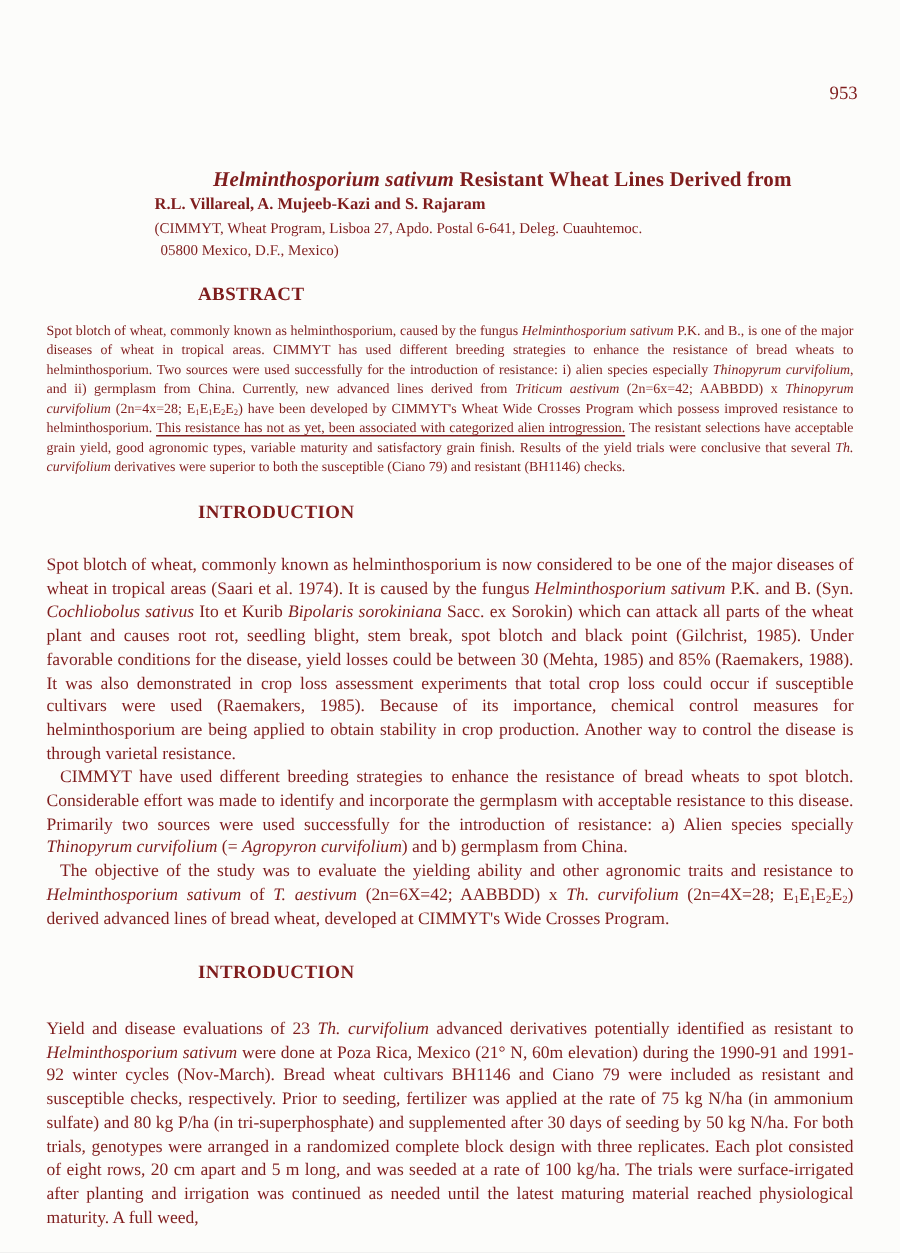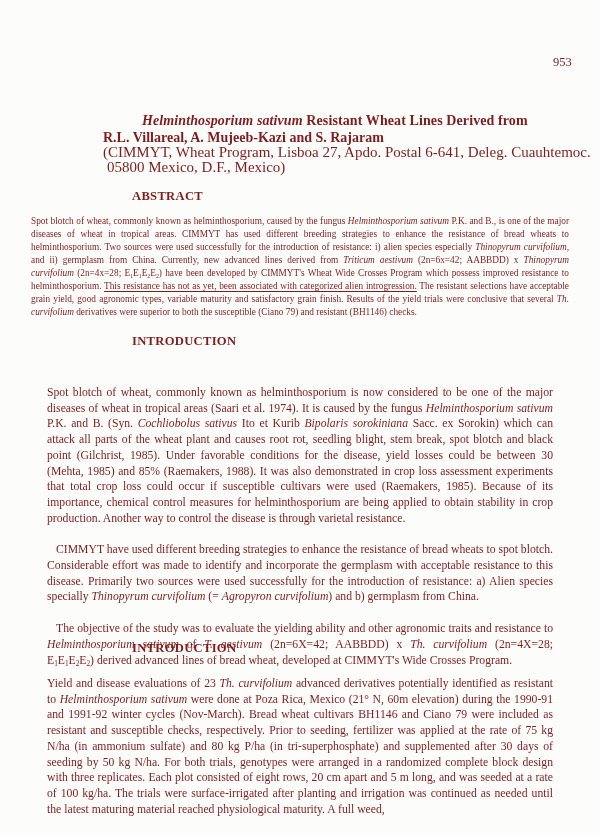--- a/index.html
+++ b/index.html
@@ -17,47 +17,47 @@
     font-size:12.5px;
   }
   .title-block {
     position:absolute; left:142px; top:81px; width:420px;
     font-weight:bold; font-size:14px; line-height:16.5px;
     letter-spacing:0.1px;
     margin-top:32px;
   }
   .authors {
     position:absolute; left:103px; top:130px;
-    font-weight:bold; font-size:14px;
+    font-weight:bold; font-size:11px;
   }
   .affiliation {
     position:absolute; left:103px; top:145px;
-    font-size:15px; line-height:15.3px;
+    font-size:10px; line-height:15.3px;
   }
   .affil-line2 { margin-left:4px; }
   .heading {
     position:absolute; left:132px;
     font-weight:bold; font-size:12.6px; letter-spacing:0.3px;
   }
   .abstract-heading     { top:189px; }
   .intro-heading        { top:334px; }
   .experimental-heading { top:641px; }
   .abstract-body {
     position:absolute; left:31px; top:215px; width:538px;
     font-size:9.3px; line-height:13px;
     text-align:justify;
   }
   .body-text {
     position:absolute; left:31px; width:538px;
     font-size:11.7px; line-height:15.7px;
     text-align:justify;
   }
   .intro-body        { top:369px; }
-  .experimental-body { top:660px; }
-  .body-text p { margin:16px; padding:0; }
+  .experimental-body { top:678px; }
+  .body-text p { margin:0; padding:0; }
   .body-text p.indent { text-indent:9px; }
   .it  { font-style:italic; }
   .ul  { text-decoration:underline; text-decoration-thickness:0.9px; text-underline-offset:2px; }
   .sub { font-size:0.62em; vertical-align:-0.28em; line-height:0; }
 </style>
 </head>
 <body>
 
 <div class="page">
 

